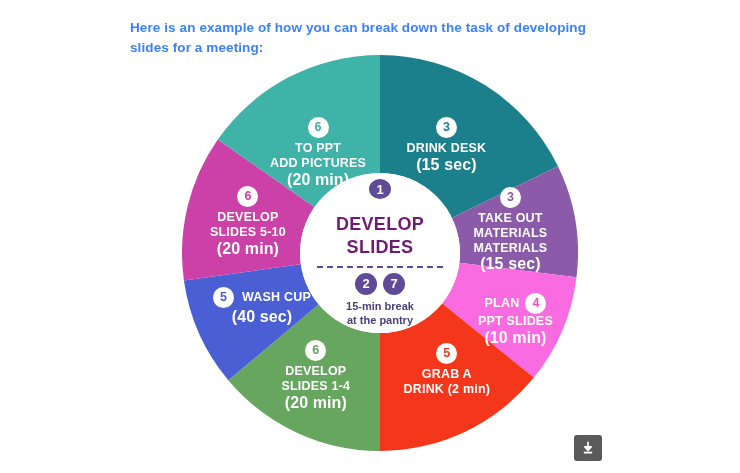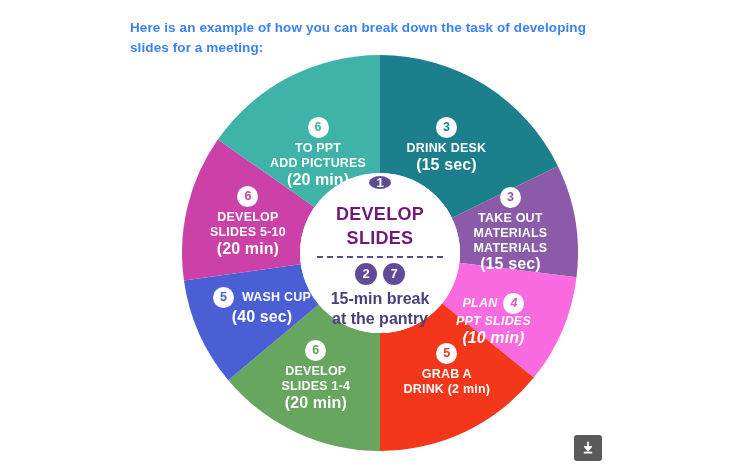--- a/index.html
+++ b/index.html
@@ -98,21 +98,21 @@
   }
   #hub-divider {
     width: 126px;
     height: 0;
     border-top: 2.5px dashed #5b4a94;
     margin: 6px 0 5px 0;
   }
   #hub-badges { display: flex; gap: 6px; justify-content: center; }
   #hub-sub {
     margin-top: 4px;
-    font-size: 16px;
+    font-size: 11px;
     font-weight: bold;
     color: #4a3f7a;
     line-height: 1.28;
   }
 
   
   #download-btn {
     position: absolute;
     left: 574px; top: 435px;
     width: 28px; height: 26px;
@@ -148,21 +148,21 @@
       </svg>
     <div id="seg-labels">
         <div class="seg-label" style="left: 224.5px; top: 62px;"><span class="badge above" style="color: rgb(27, 127, 140);">3</span><div>
             <div class="seg-title">DRINK DESK</div>
           </div><div class="seg-time">(15 sec)</div></div>
         <div class="seg-label" style="left: 291.5px; top: 132px;"><span class="badge above" style="color: rgb(139, 90, 168);">3</span><div>
             <div class="seg-title">TAKE OUT</div>
             <div class="seg-title">MATERIALS</div>
             <div class="seg-title">MATERIALS</div>
           </div><div class="seg-time">(15 sec)</div></div>
-        <div class="seg-label" style="left: 274px; top: 238px; font-style: italic;">
+        <div class="seg-label" style="left: 296px; top: 238px;">
           <div style="display: flex; align-items: center; justify-content: center; gap: 6px;">
             <div class="seg-title">PLAN</div>
             <span class="badge" style="color: rgb(244, 79, 192);">4</span>
           </div>
           <div class="seg-title">PPT SLIDES</div>
           <div class="seg-time">(10 min)</div>
         </div>
         <div class="seg-label" style="left: 221.5px; top: 288px;"><span class="badge above" style="color: rgb(244, 54, 27);">5</span><div>
             <div class="seg-title">GRAB A</div>
             <div class="seg-title">DRINK (2 min)</div>

